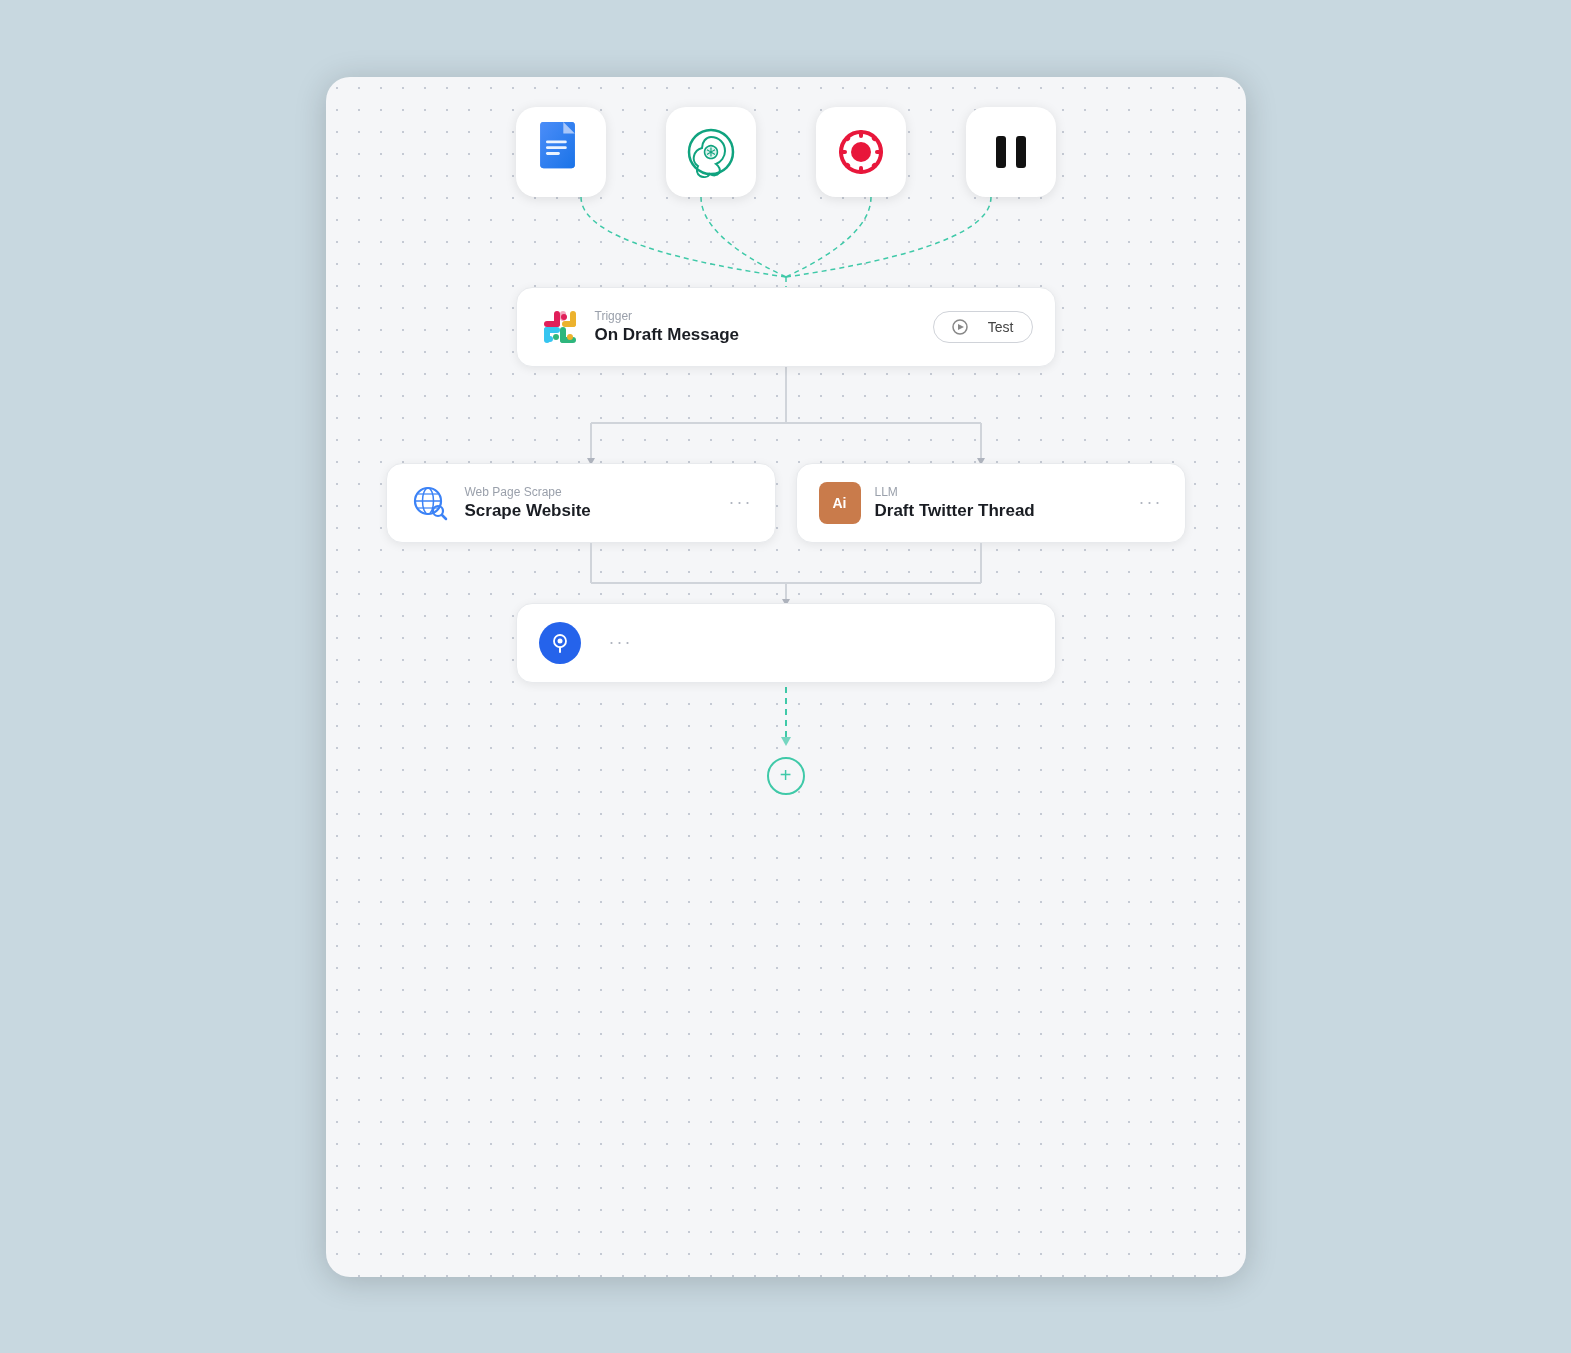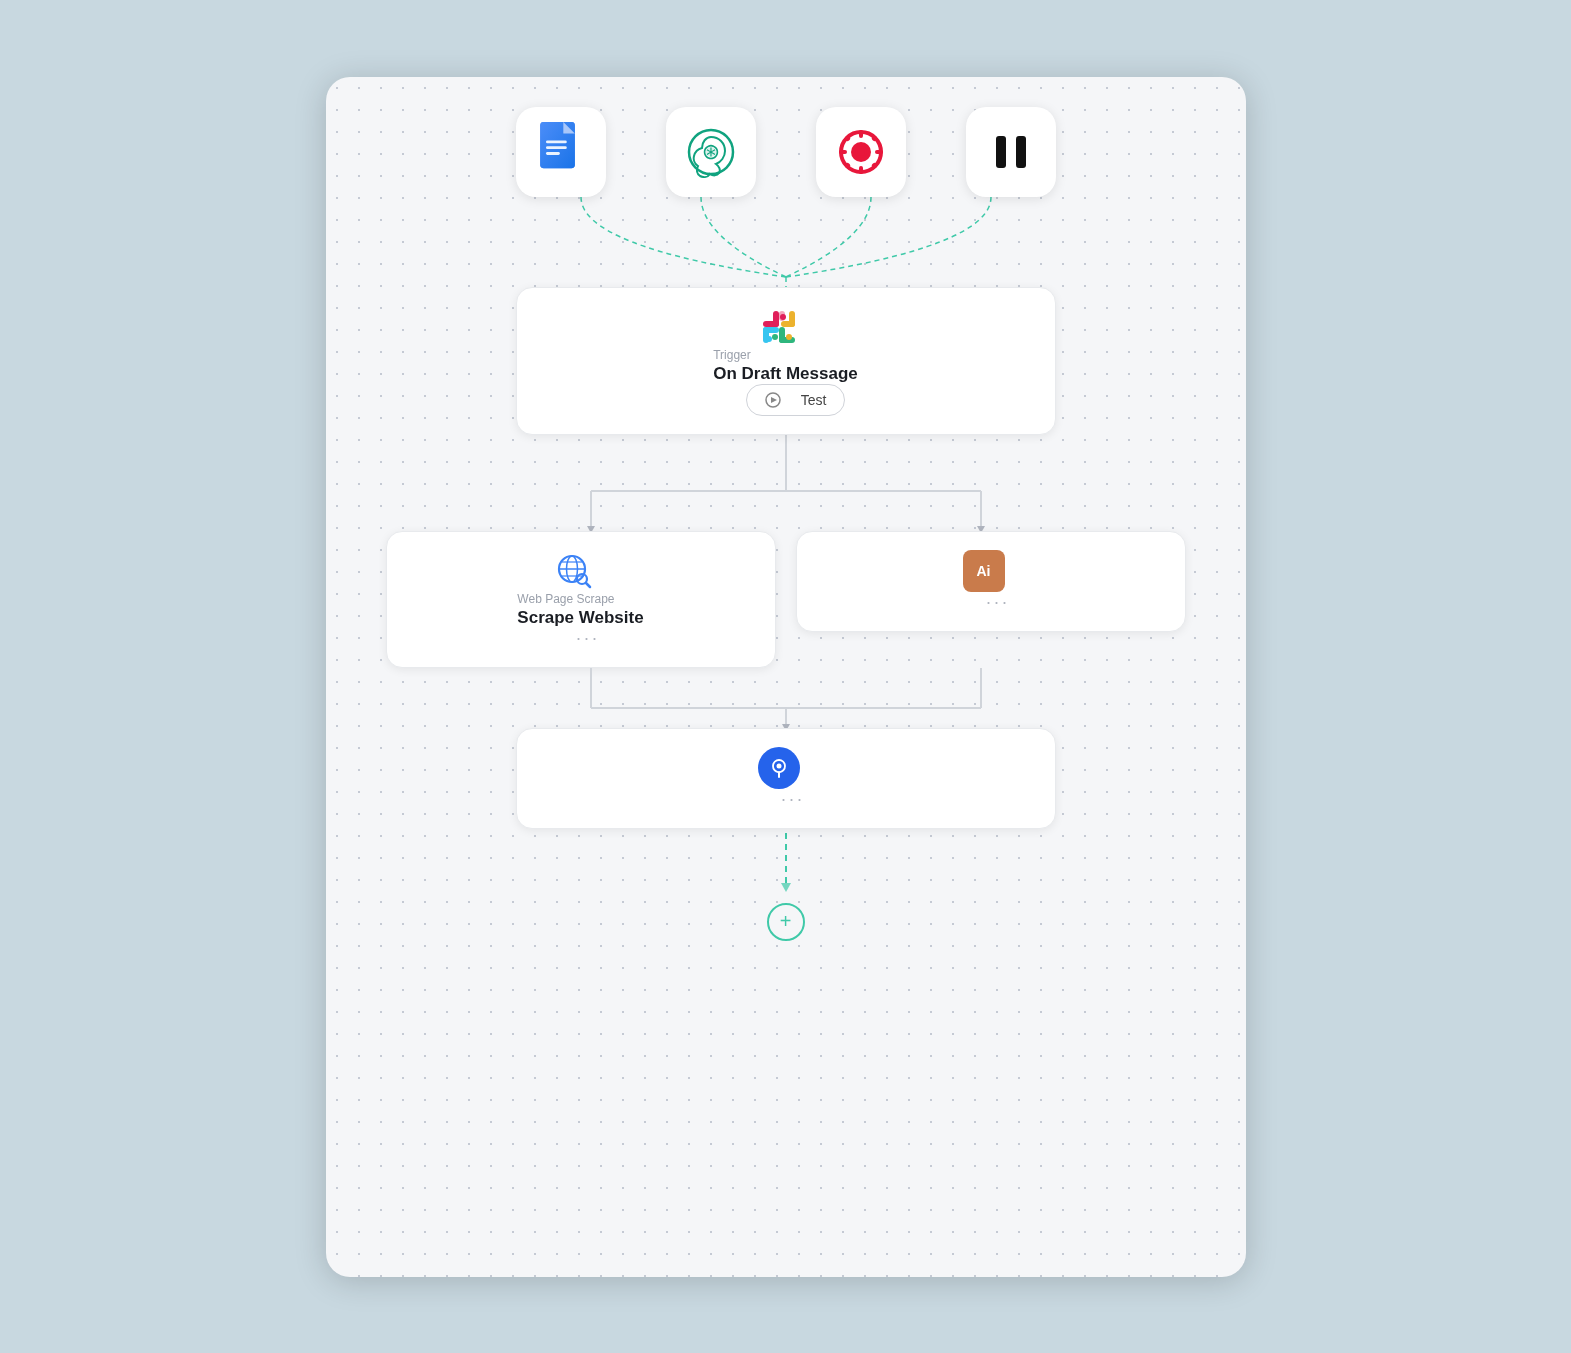--- a/index.html
+++ b/index.html
@@ -67,21 +67,20 @@
     
     .node-card {
       background: #fff;
       border-radius: 16px;
       padding: 18px 22px;
       display: flex;
       align-items: center;
       box-shadow: 0 2px 10px rgba(0,0,0,0.07);
       position: relative;
       border: 1.5px solid #e8eaed;
-      flex-direction: column;
     }
 
     .node-card .node-icon {
       width: 42px;
       height: 42px;
       border-radius: 10px;
       display: flex;
       align-items: center;
       justify-content: center;
       flex-shrink: 0;
@@ -362,20 +361,24 @@
         </div>
         <div class="node-menu">···</div>
       </div>
 
       <div class="node-card branch-node">
         <div class="node-icon">
           <div class="llm-icon-box">
             <span style="font-size:14px;font-weight:700;color:#fff;">Ai</span>
           </div>
         </div>
+        <div class="node-text">
+          <div class="node-type">LLM</div>
+          <div class="node-name">Draft Twitter Thread</div>
+        </div>
         <div class="node-menu">···</div>
       </div>
     </div>
 
     <div style="position:relative;width:820px;height:60px;">
       <svg width="820" height="60" viewBox="0 0 820 60">
 
         <line x1="215" y1="0" x2="215" y2="40" stroke="#d0d4da" stroke-width="2"></line>
 
         <line x1="605" y1="0" x2="605" y2="40" stroke="#d0d4da" stroke-width="2"></line>

